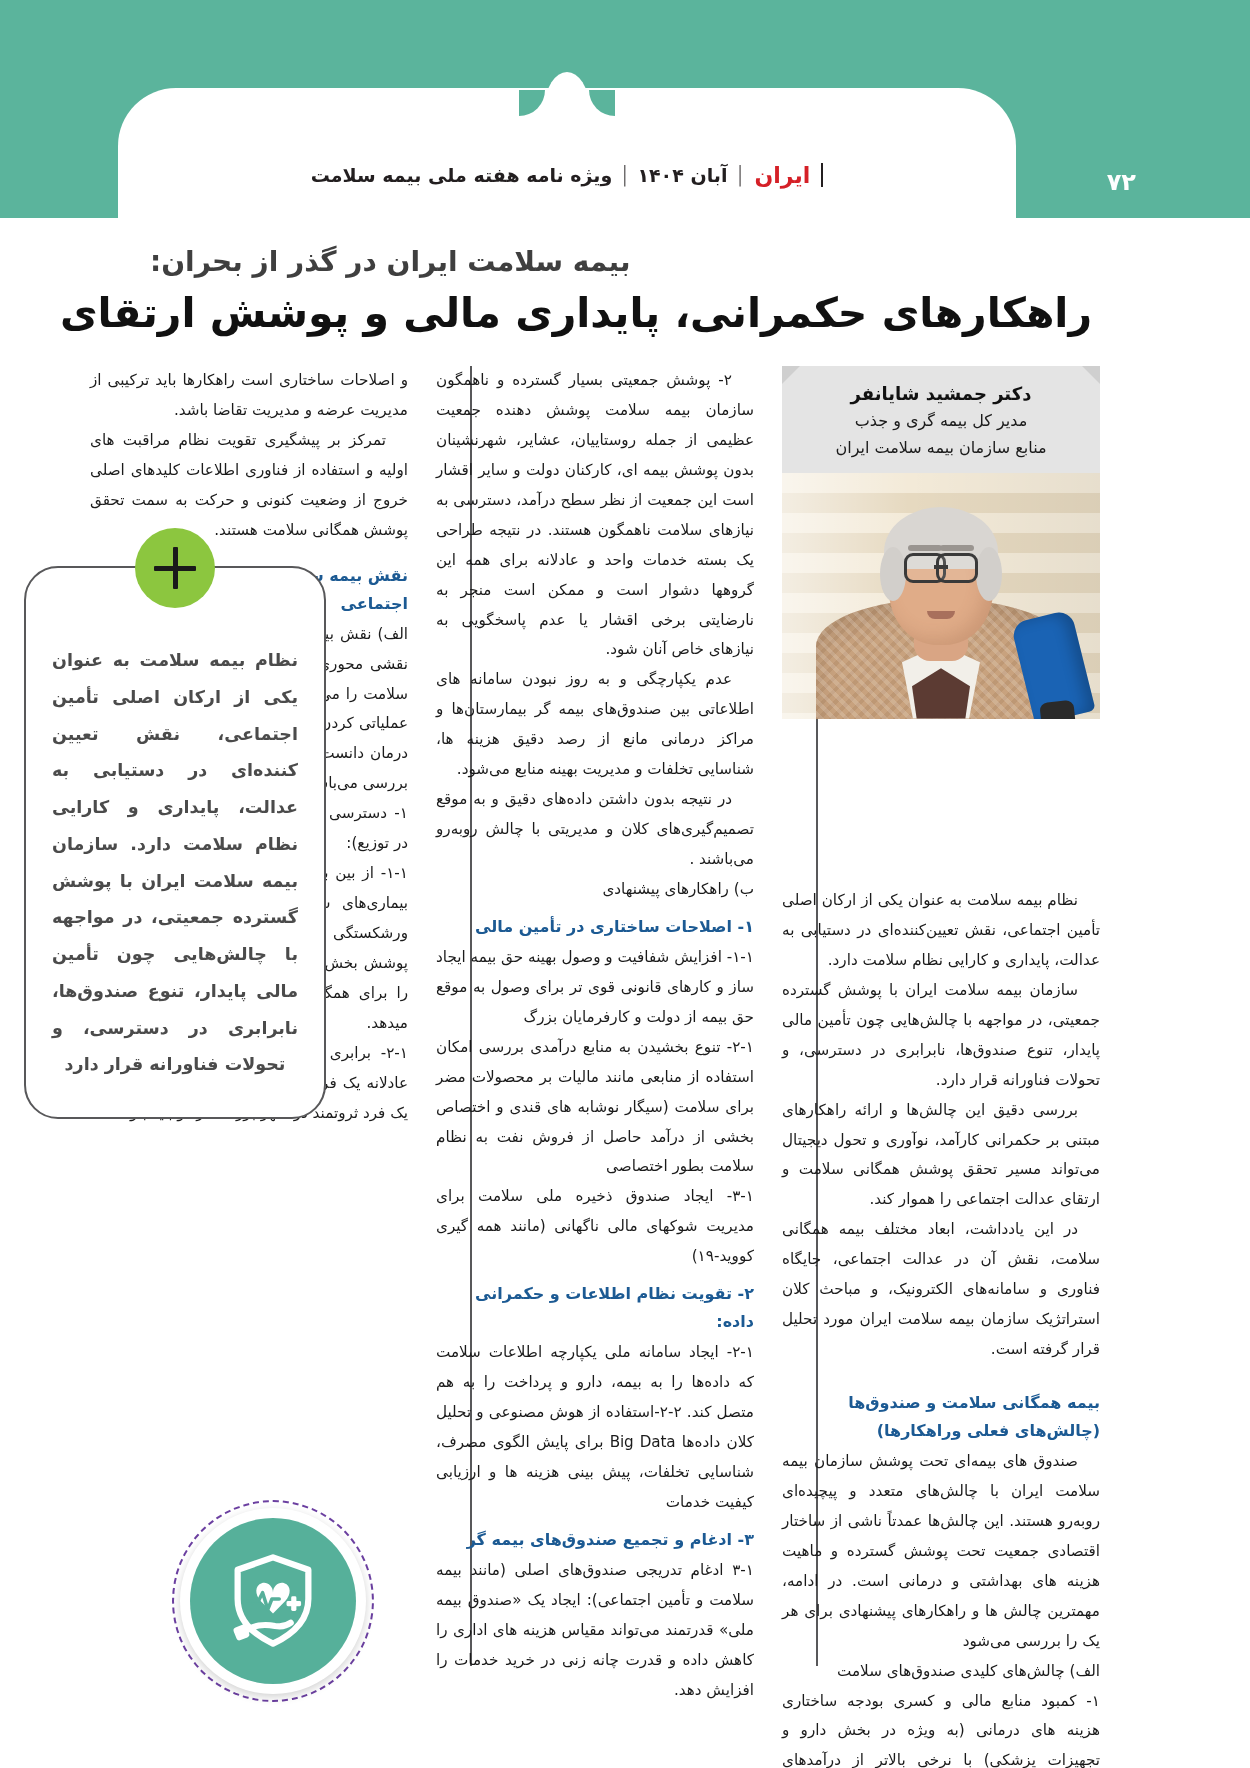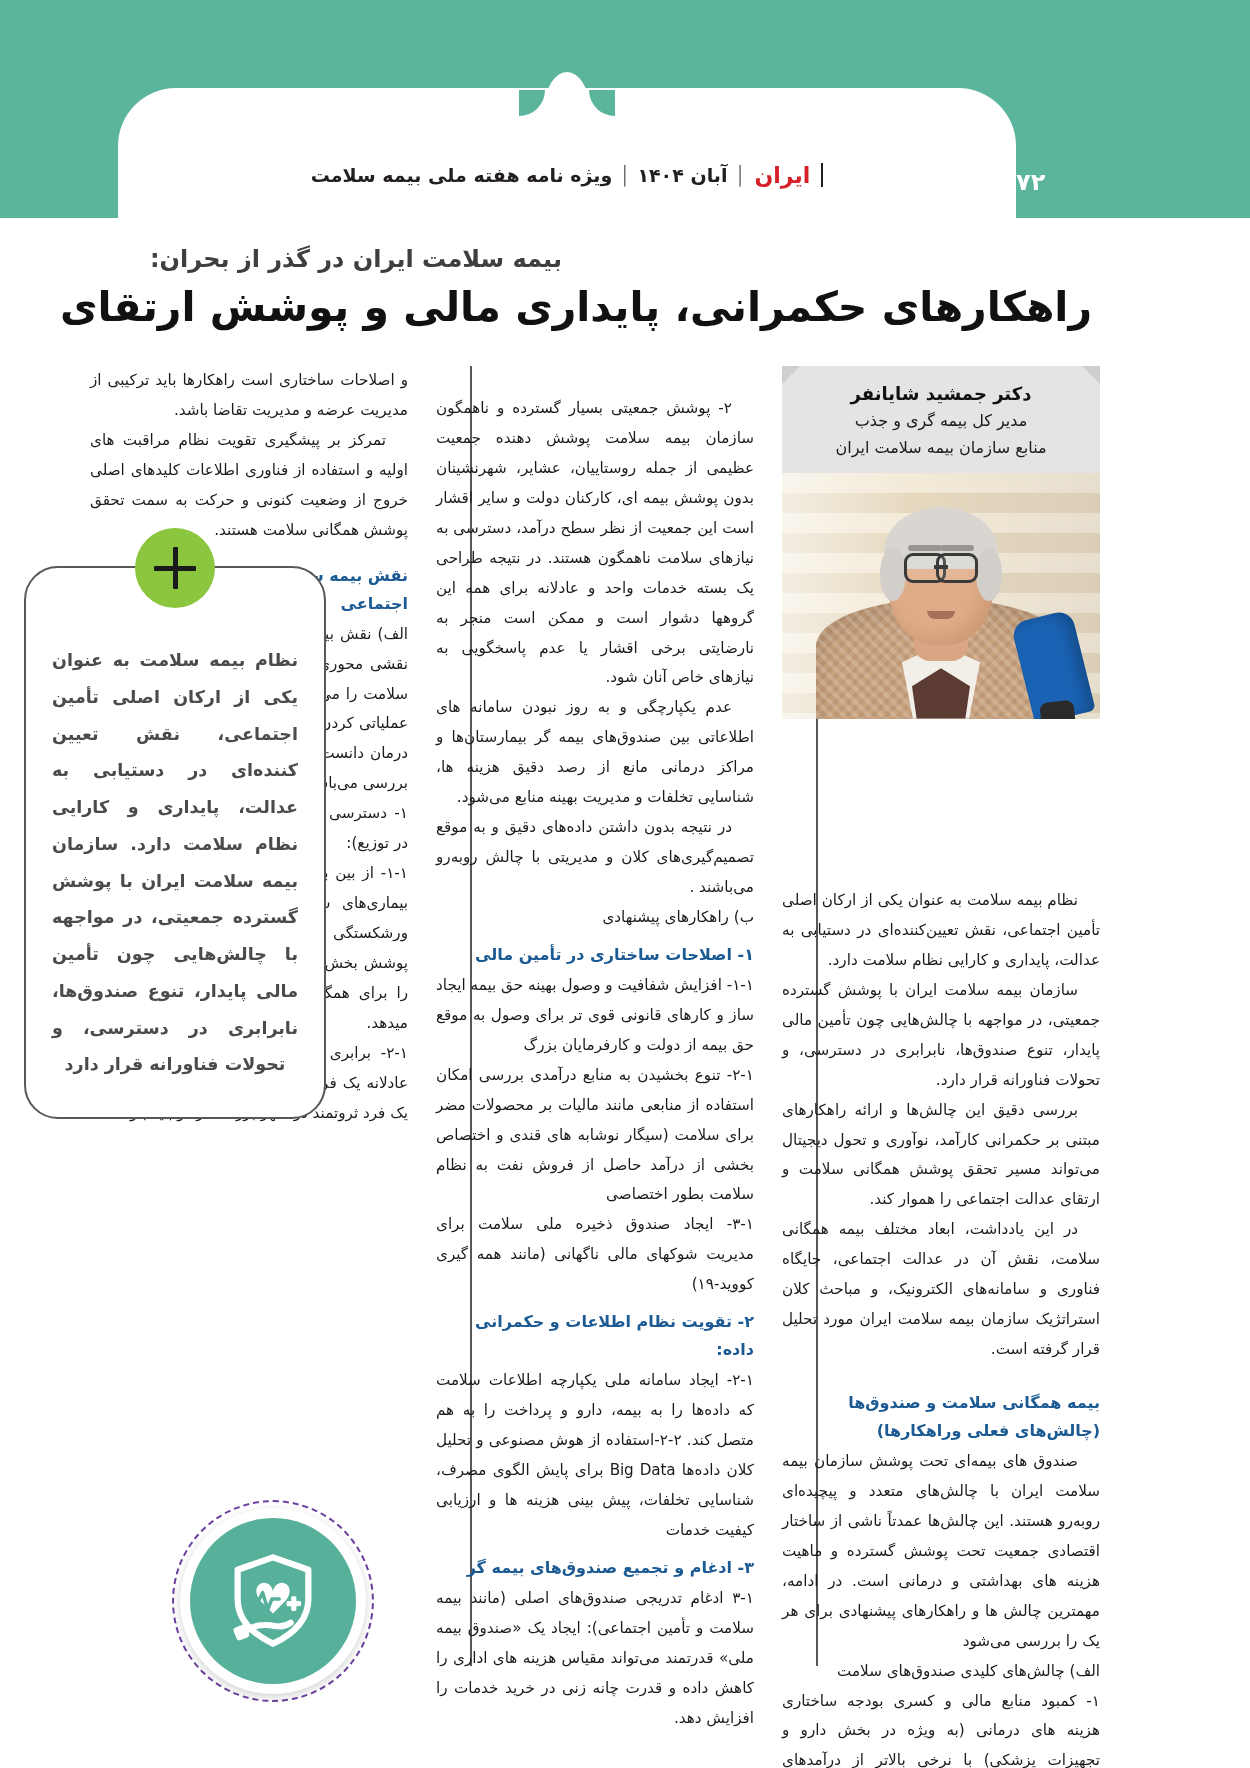--- a/index.html
+++ b/index.html
@@ -116,38 +116,38 @@
     height: 24px;
     background: #231f20;
   }
 
   
   .page-number {
     position: absolute;
     top: 168px;
     left: 1016px;
     width: 120px;
-    text-align: left;
+    text-align: right;
     color: #ffffff;
     font-size: 24px;
     font-weight: bold;
     letter-spacing: 1px;
   }
 
   
   .headline-wrap {
     position: absolute;
     top: 243px;
     left: 150px;
     width: 942px;
     text-align: left;
     direction: rtl;
   }
   .kicker {
-    font-size: 24px;
+    font-size: 28px;
     font-weight: bold;
     color: #3f3f3f;
     line-height: 1.35;
     letter-spacing: -0.3px;
     text-align: left;
   }
   .headline {
     font-size: 41px;
     font-weight: bold;
     color: #111111;
@@ -168,21 +168,21 @@
     direction: rtl;
   }
   .col {
     position: absolute;
     top: 0;
     width: 318px;
     height: 1330px;
     direction: rtl;
   }
   .col-right  { right: 0px; }
-  .col-mid    { right: 346px; margin-top: 28px; }
+  .col-mid    { right: 346px; }
   .col-left   { right: 692px; }
 
   .col p {
     font-size: 15.2px;
     line-height: 1.97;
     color: #1b1b1b;
     text-align: justify;
     text-align-last: right;
     margin: 0;
     letter-spacing: -0.15px;

